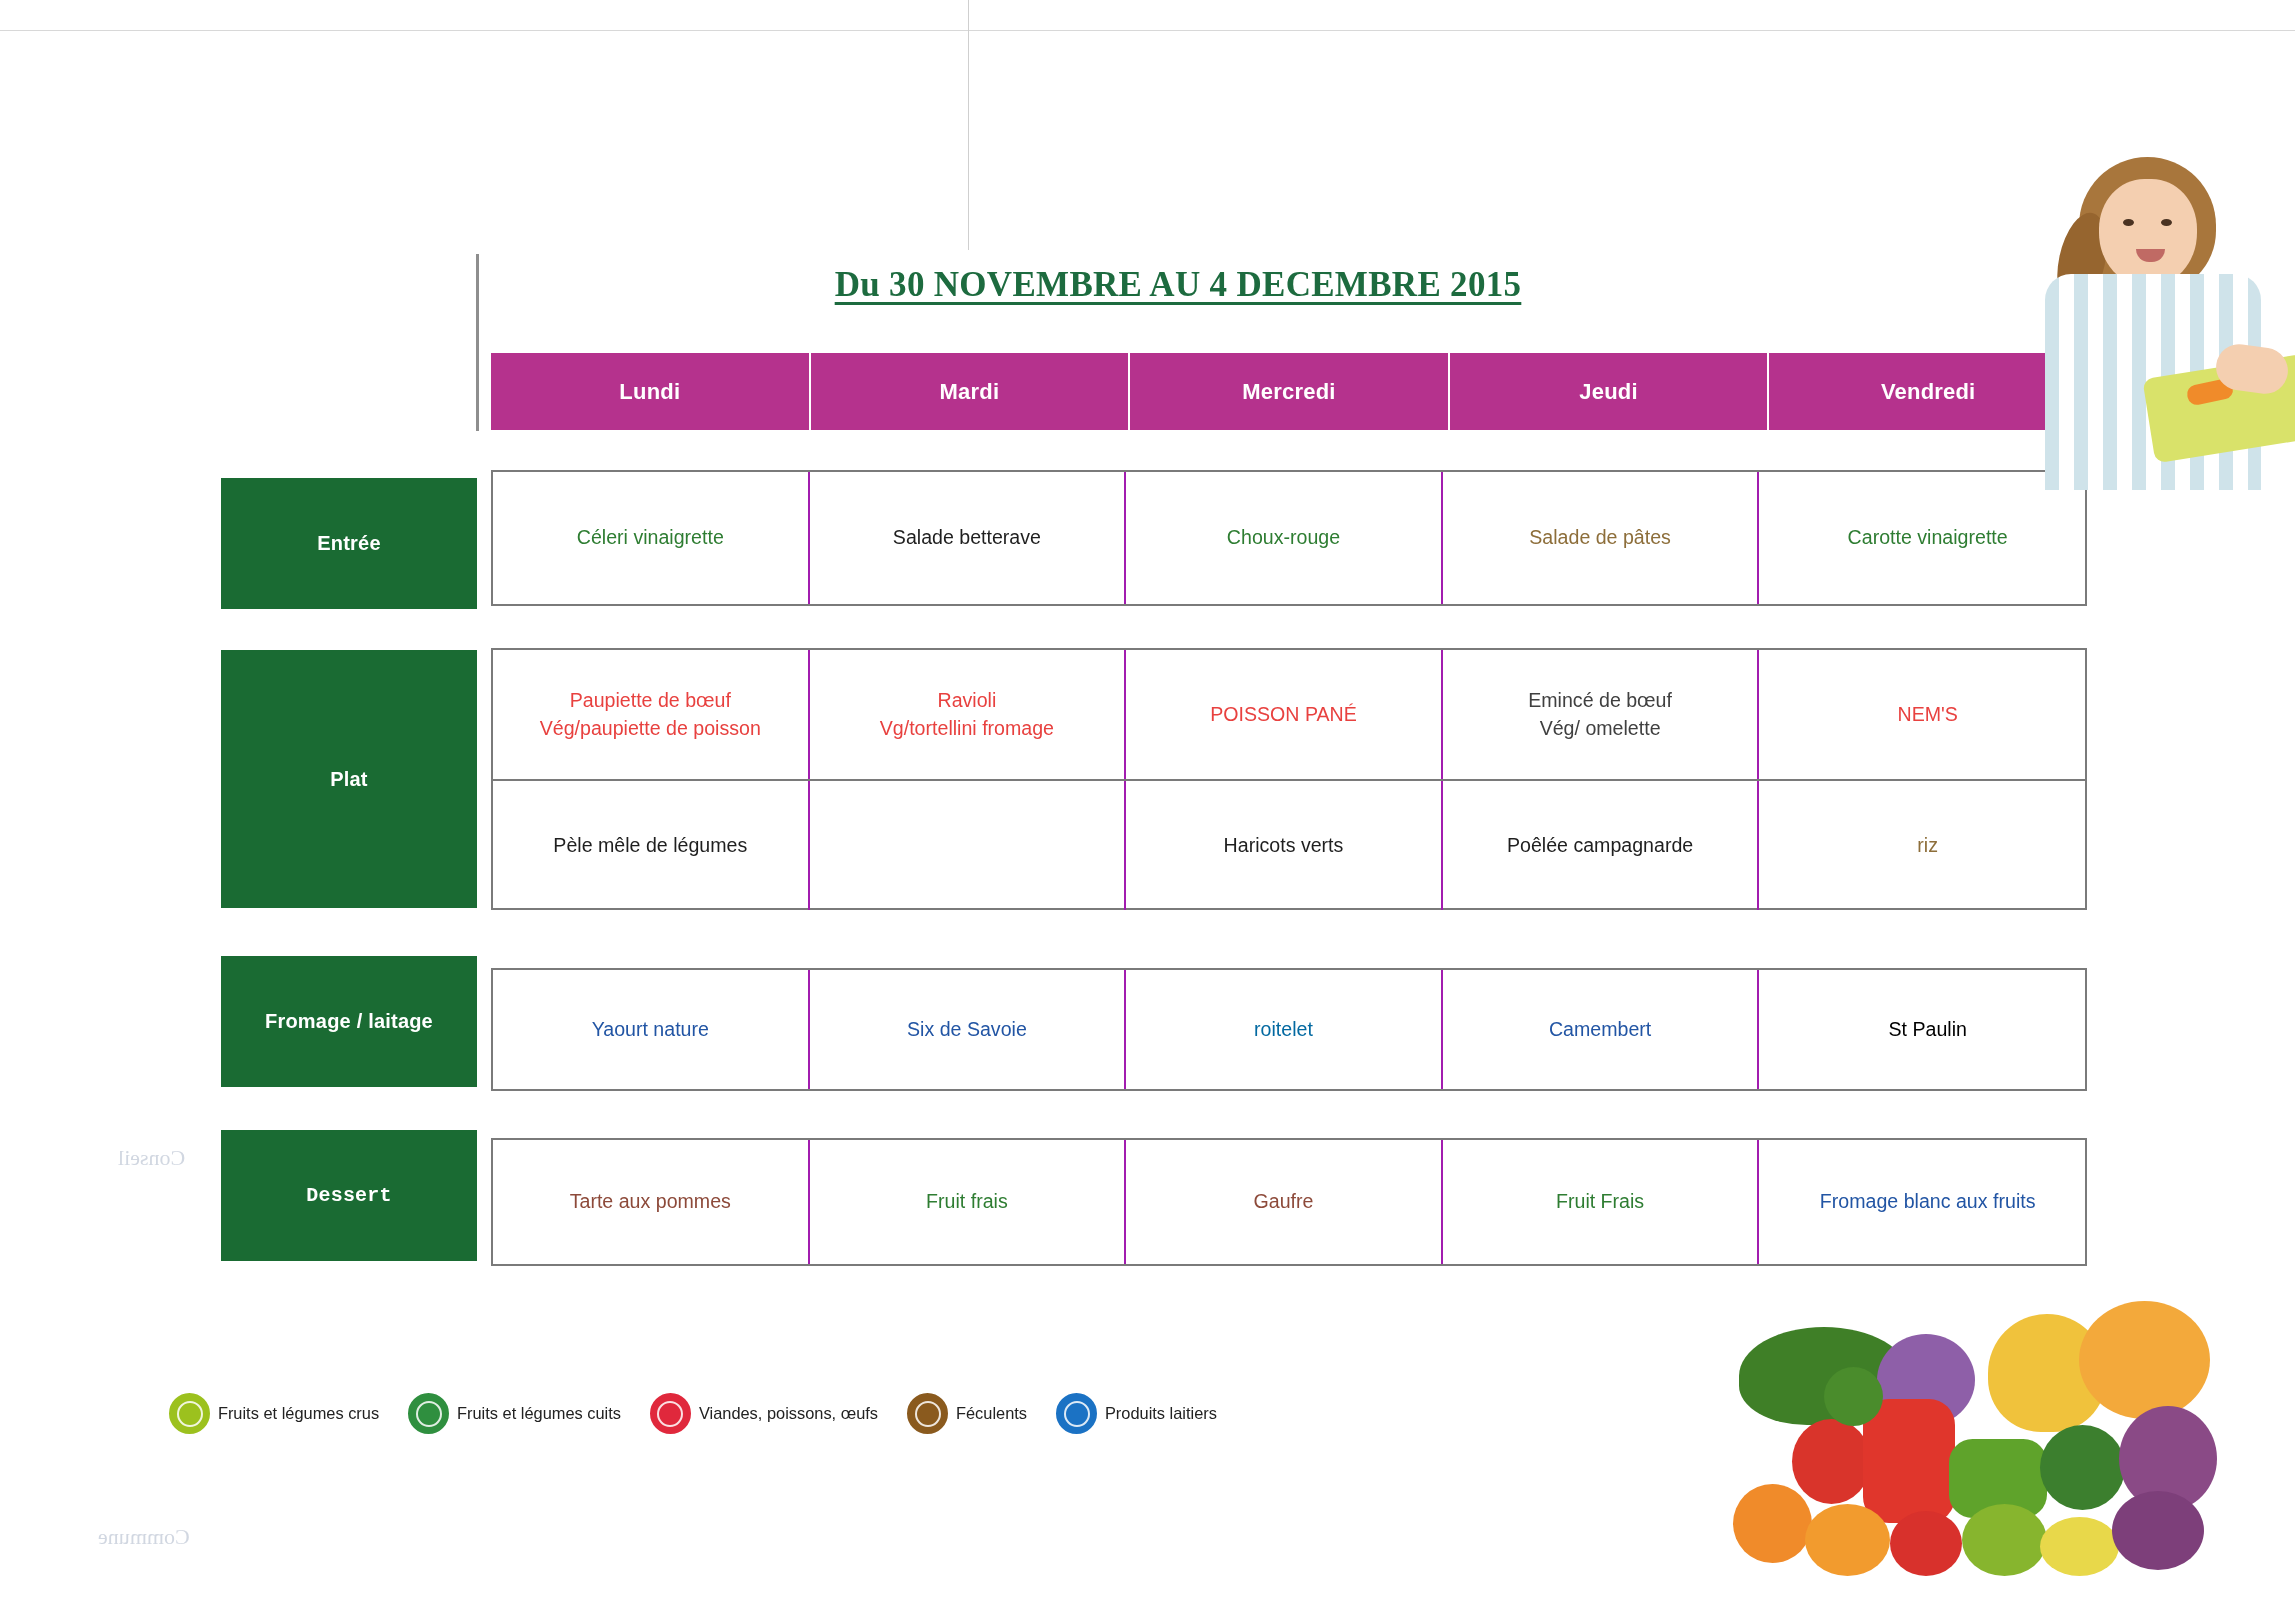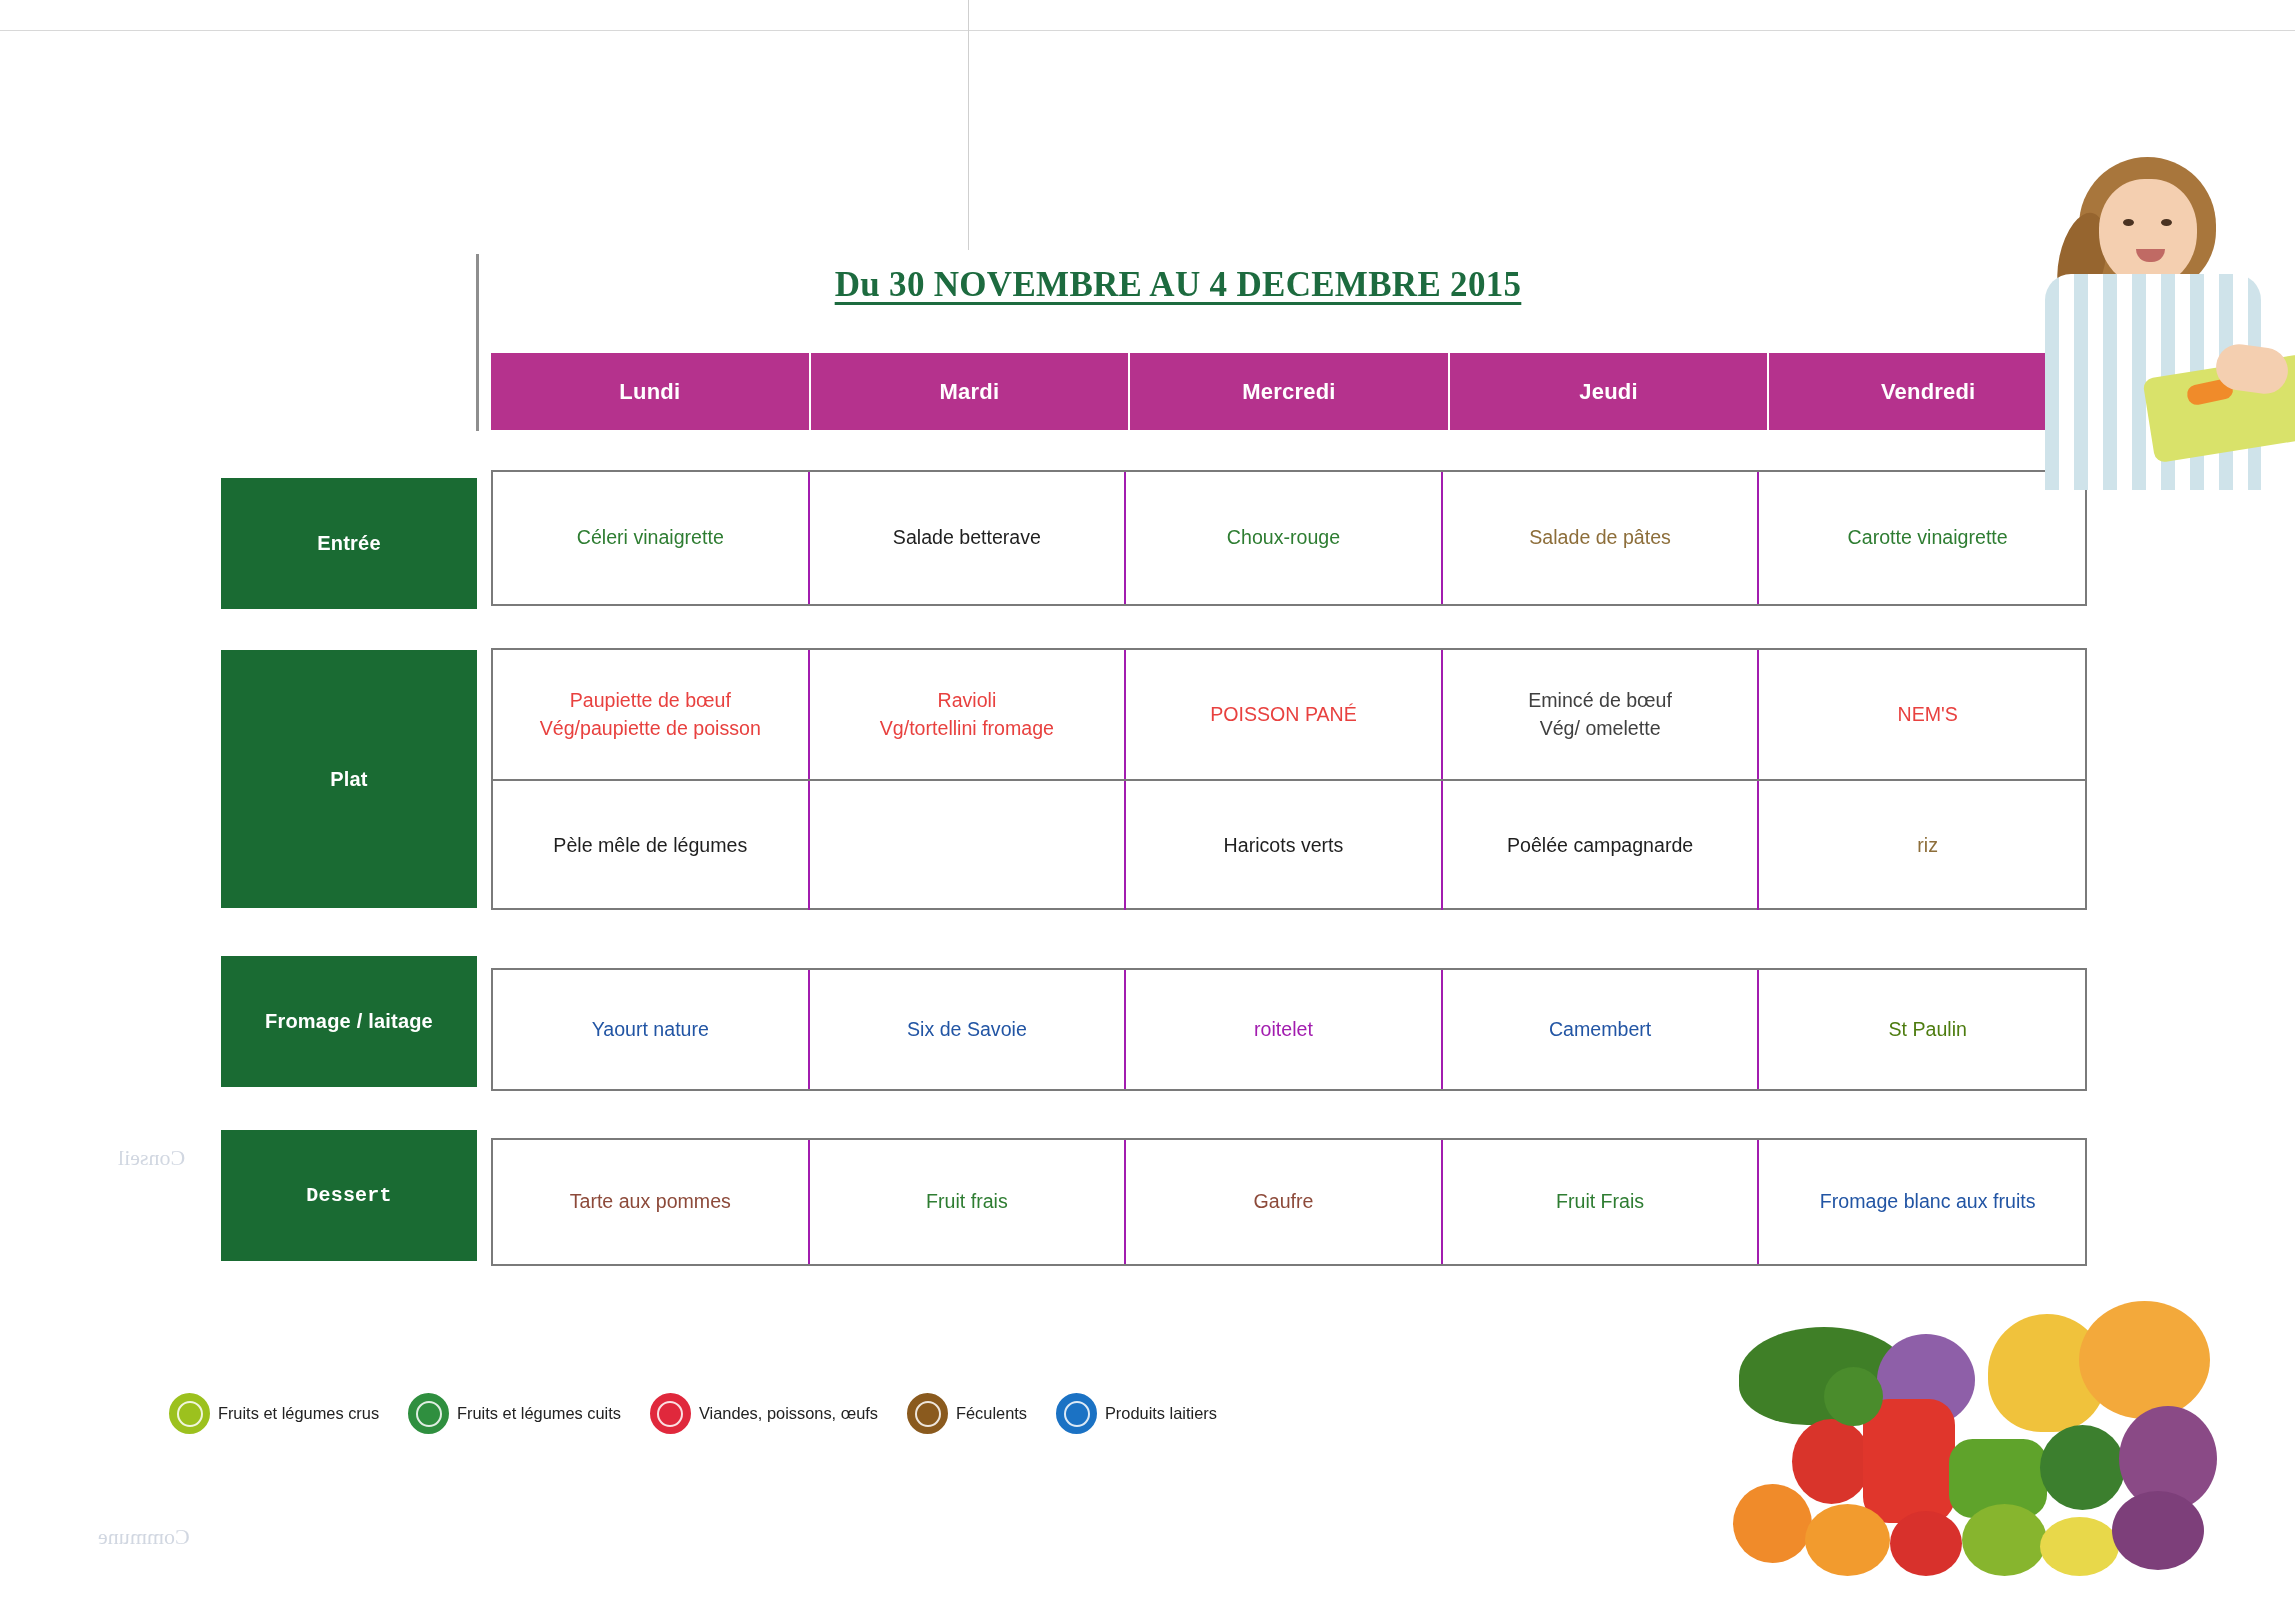--- a/index.html
+++ b/index.html
@@ -356,27 +356,27 @@
 </div>
 
 <div class="block block-fromage">
   <div class="row">
     <div class="cell" style="color: rgb(34, 85, 164);">
         <span class="line">Yaourt nature</span>
       </div>
     <div class="cell" style="color: rgb(34, 85, 164);">
         <span class="line">Six de Savoie</span>
       </div>
-    <div class="cell" style="color: #a21caf;">
+    <div class="cell" style="color: #0369a1;">
         <span class="line">roitelet</span>
       </div>
     <div class="cell" style="color: rgb(34, 85, 164);">
         <span class="line">Camembert</span>
       </div>
-    <div class="cell" style="color: #4d7c0f; text-align: center;">
+    <div class="cell" style="color: #000000; text-align: center;">
         <span class="line">St Paulin</span>
       </div>
   </div>
 </div>
 
 <div class="block block-dessert">
   <div class="row">
     <div class="cell" style="color: rgb(141, 74, 58);">
         <span class="line">Tarte aux pommes</span>
       </div>

